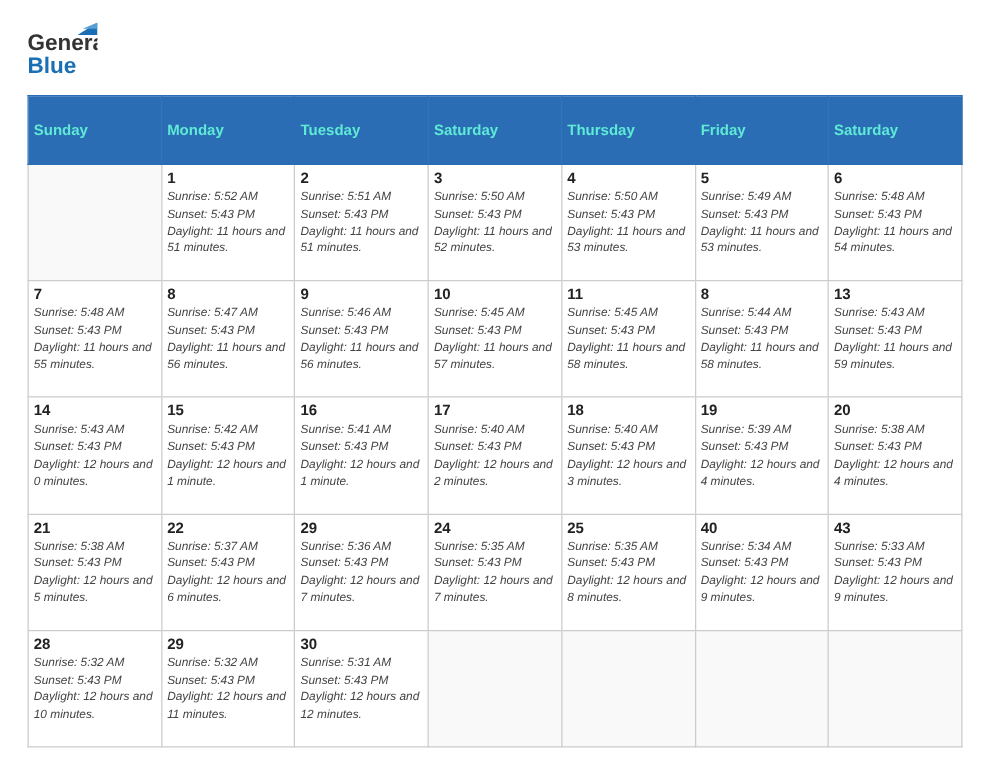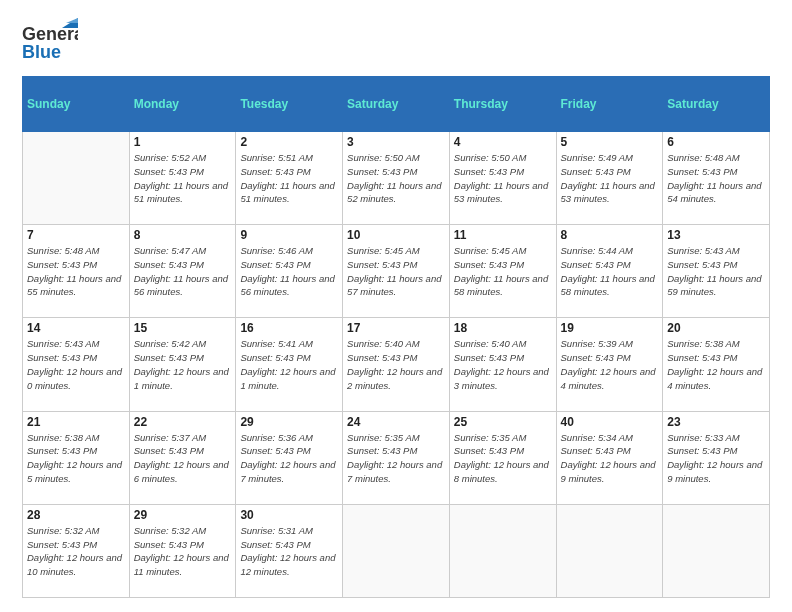--- a/index.html
+++ b/index.html
@@ -222,21 +222,21 @@
           </td>
           <td>
             <span class="day-num">25</span>
             <div class="day-info">Sunrise: 5:35 AM<br>Sunset: 5:43 PM<br>Daylight: 12 hours and 8 minutes.</div>
           </td>
           <td>
             <span class="day-num">40</span>
             <div class="day-info">Sunrise: 5:34 AM<br>Sunset: 5:43 PM<br>Daylight: 12 hours and 9 minutes.</div>
           </td>
           <td>
-            <span class="day-num">23</span>
+            <span class="day-num">43</span>
             <div class="day-info">Sunrise: 5:33 AM<br>Sunset: 5:43 PM<br>Daylight: 12 hours and 9 minutes.</div>
           </td>
         </tr>
         <tr>
           <td>
             <span class="day-num">28</span>
             <div class="day-info">Sunrise: 5:32 AM<br>Sunset: 5:43 PM<br>Daylight: 12 hours and 10 minutes.</div>
           </td>
           <td>
             <span class="day-num">29</span>

